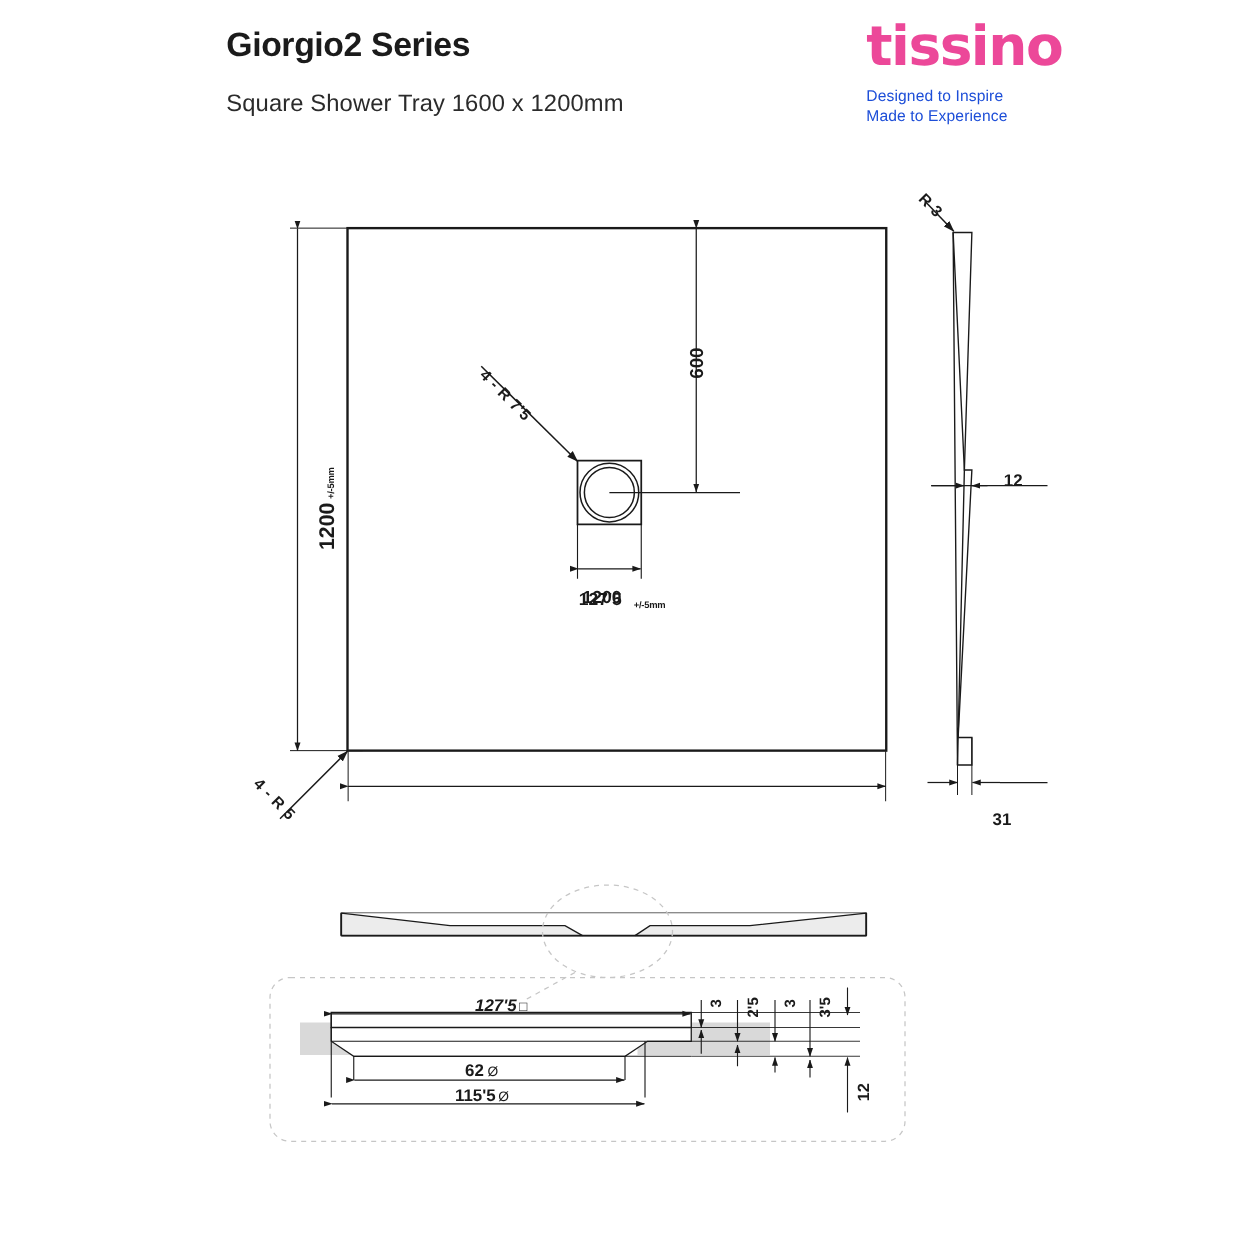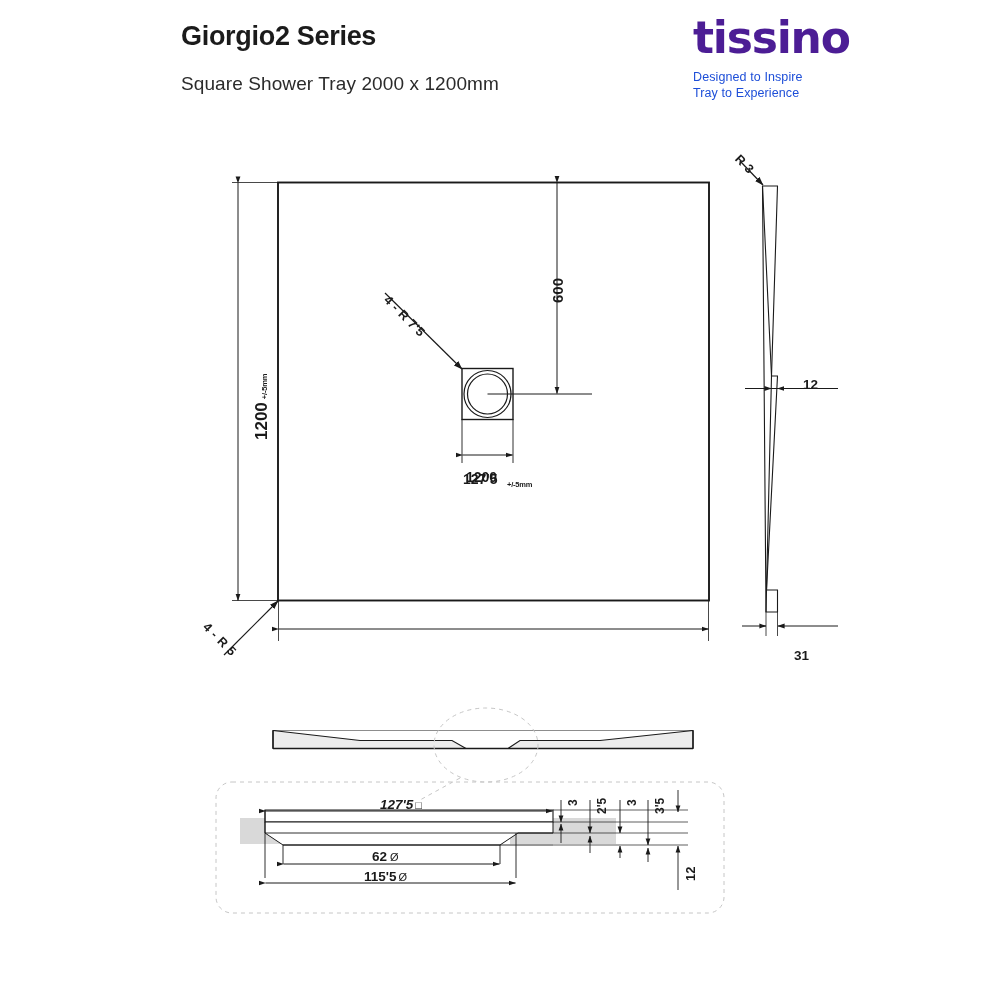--- a/index.html
+++ b/index.html
@@ -46,21 +46,21 @@
   }
   #brand-block {
     position: absolute;
     left: 693px;
     top: 16px;
     text-align: left;
   }
   #brand-logo {
     font-size: 44px;
     font-weight: 600;
-    color: #4c1d95;
+    color: #ec4899;
     letter-spacing: -1.2px;
     line-height: 1;
     font-family: "DejaVu Sans", sans-serif;
   }
   .brand-tagline {
     font-size: 12.5px;
     color: #1d4ed8;
     line-height: 1.28;
     letter-spacing: 0.1px;
     margin-top: 0;
@@ -91,26 +91,26 @@
   }
   .rot90 { transform: rotate(-90deg); transform-origin: 0 0; }
   .rot45 { transform: rotate(45deg); transform-origin: 0 0; }
 </style>
 </head>
 <body>
 
 <div id="header">
   <div id="title-block">
     <div id="product-title">Giorgio2 Series</div>
-    <div id="product-subtitle">Square Shower Tray 2000 x 1200mm</div>
+    <div id="product-subtitle">Square Shower Tray 1600 x 1200mm</div>
   </div>
   <div id="brand-block">
     <div id="brand-logo">tissino</div>
     <div class="brand-tagline" id="brand-tagline-1">Designed to Inspire</div>
-    <div class="brand-tagline">Tray to Experience</div>
+    <div class="brand-tagline">Made to Experience</div>
   </div>
 </div>
 
 <div id="drawing">
   <svg width="1000" height="1000" viewBox="0 0 1000 1000">
     <defs>
       <marker id="arr" markerWidth="9" markerHeight="7" refX="8.4" refY="3.5" orient="auto" markerUnits="userSpaceOnUse">
         <polygon points="0,0.4 9,3.5 0,6.6" fill="#1a1a1a"></polygon>
       </marker>
       <marker id="arrS" markerWidth="7" markerHeight="5.4" refX="6.6" refY="2.7" orient="auto" markerUnits="userSpaceOnUse">

